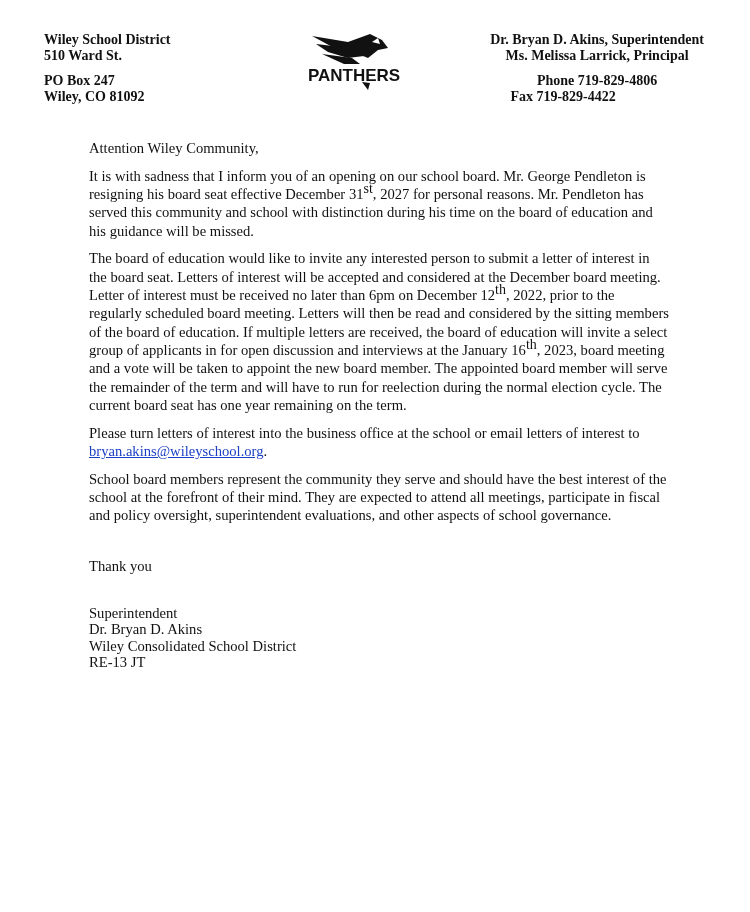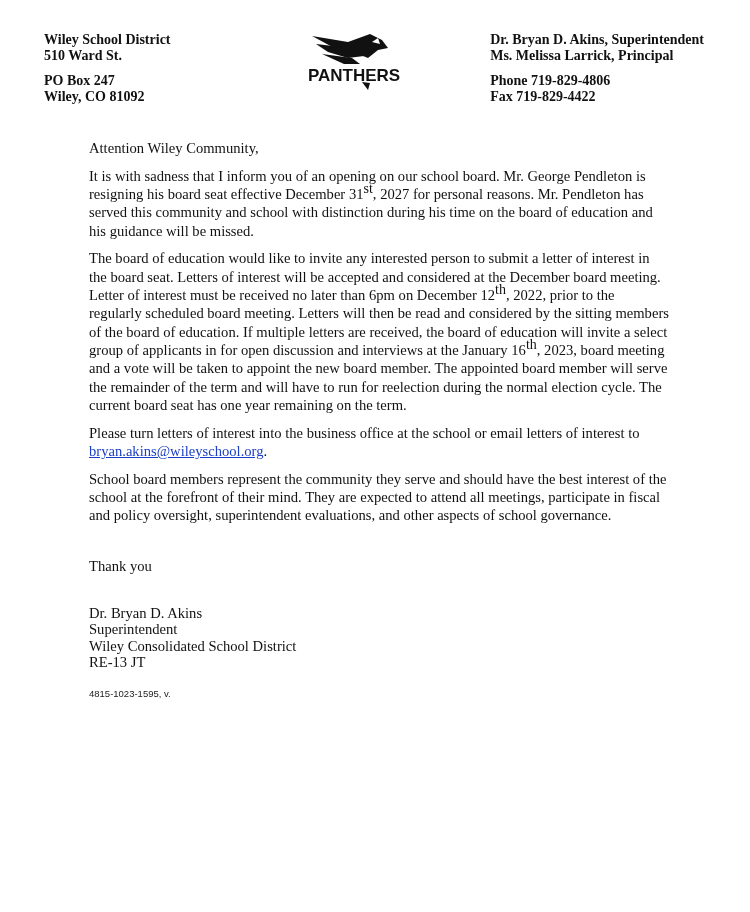--- a/index.html
+++ b/index.html
@@ -1,20 +1,20 @@
 <!DOCTYPE html>
 <html><head>
 <meta charset="utf-8">
 <style>
   html, body { margin:0; padding:0; background:#fff; }
   body { width:750px; height:912px; position:relative; overflow:hidden; color:#111; }
   .hdr { position:absolute; font-family:"Liberation Serif", serif; font-weight:bold; font-size:14px; line-height:16px; color:#111; }
   .hdr div { white-space:nowrap; }
   #hdr-left { left:44px; top:32px; }
-  #hdr-right { right:46px; top:32px; text-align:left; }
+  #hdr-right { right:46px; top:32px; text-align:center; }
   .gap { height:9px; }
   #logo { position:absolute; left:308px; top:28px; width:92px; height:66px; }
   #logo svg { width:92px; height:66px; }
   .body-text { position:absolute; left:89px; top:139px; width:580px; font-family:"Liberation Serif", serif; font-size:14.6px; line-height:18.3px; color:#111; }
   .body-text p { margin:0 0 9.5px 0; }
   sup { font-size:14px; line-height:0; vertical-align:super; }
   a { color:#1a3fc4; text-decoration:underline; }
   .thanks { margin-top:32px !important; }
   .sig { margin-top:30px !important; }
   .sig div { line-height:16.5px; }
@@ -51,19 +51,18 @@
 </div>
 
 <div class="body-text">
   <p>Attention Wiley Community,</p>
   <p><span>It is with sadness that I inform you of an opening on our school board. Mr. George Pendleton is resigning his board seat effective December 31</span><sup>st</sup><span>, 2027 for personal reasons. Mr. Pendleton has served this community and school with distinction during his time on the board of education and his guidance will be missed.</span></p>
   <p><span>The board of education would like to invite any interested person to submit a letter of interest in the board seat. Letters of interest will be accepted and considered at the December board meeting. Letter of interest must be received no later than 6pm on December 12</span><sup>th</sup><span>, 2022, prior to the regularly scheduled board meeting. Letters will then be read and considered by the sitting members of the board of education. If multiple letters are received, the board of education will invite a select group of applicants in for open discussion and interviews at the January 16</span><sup>th</sup><span>, 2023, board meeting and a vote will be taken to appoint the new board member. The appointed board member will serve the remainder of the term and will have to run for reelection during the normal election cycle. The current board seat has one year remaining on the term.</span></p>
   <p><span>Please turn letters of interest into the business office at the school or email letters of interest to </span><a href="mailto:bryan.akins@wileyschool.org">bryan.akins@wileyschool.org</a><span>.</span></p>
   <p>School board members represent the community they serve and should have the best interest of the school at the forefront of their mind. They are expected to attend all meetings, participate in fiscal and policy oversight, superintendent evaluations, and other aspects of school governance.</p>
   <p class="thanks">Thank you</p>
   <div class="sig" style="margin-top:30px">
+    <div>Superintendent</div>
     <div>Dr. Bryan D. Akins</div>
-    <div>Superintendent</div>
     <div>Wiley Consolidated School District</div>
     <div>RE-13 JT</div>
   </div>
-  <div class="docid">4815-1023-1595, v.</div>
 </div>
 
 </body></html>

